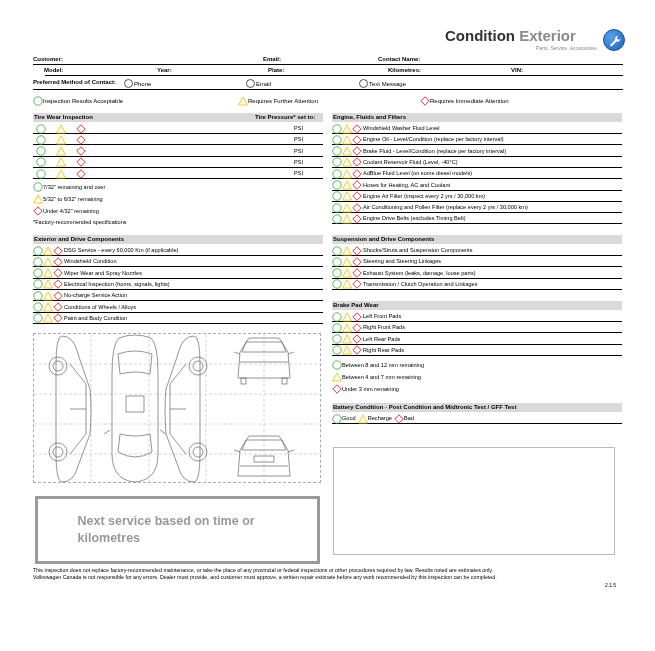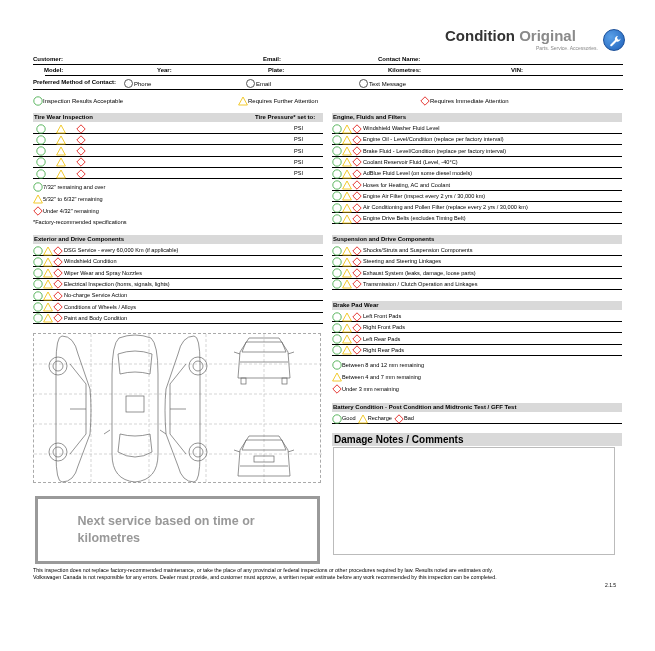--- a/index.html
+++ b/index.html
@@ -57,21 +57,21 @@
   .disclaimer { position: absolute; left: 33px; top: 567px; width: 595px; font-size: 5.3px; line-height: 7px; }
   .version { position: absolute; left: 605px; top: 582px; font-size: 5px; }
 </style>
 </head>
 <body>
 
 <div class="page">
 
 
   <div class="logo">
-    <div class="brand"><span>Condition</span> <span class="orig">Original</span></div>
+    <div class="brand"><span>Condition</span> <span class="orig">Exterior</span></div>
     <div class="tag">Parts. Service. Accessories.</div>
     <div class="wrench">
       <svg width="14" height="14" viewBox="0 0 14 14">
           <path d="M10 2 a3 3 0 0 0 -3 4 L2.5 10.5 a1 1 0 0 0 1.5 1.5 L8.5 7.5 a3 3 0 0 0 4 -3 L11 6 L9.5 5 L9 3.5 Z" fill="#fff"></path>
         </svg>
     </div>
   </div>
 
   <div class="hdr-row" style="top:56px;">
     <span style="left:0;">Customer:</span>
@@ -879,21 +879,20 @@
             <line x1="260" y1="116" x2="254" y2="118"></line>
         </g>
       </g>
     </svg>
   </div>
 
   <div class="next-box">
     <div>Next service based on time or kilometres</div>
   </div>
 
-  <div class="damage-hdr">Damage Notes / Comments</div>
   <div class="damage-box"></div>
 
   <div class="disclaimer">
     <div>This inspection does not replace factory-recommended maintenance, or take the place of any provincial or federal inspections or other procedures required by law. Results noted are estimates only.</div>
     <div>Volkswagen Canada is not responsible for any errors. Dealer must provide, and customer must approve, a written repair estimate before any work recommended by this inspection can be completed.</div>
   </div>
   <div class="version">2.1.5</div>
 </div>
 
 </body></html>

